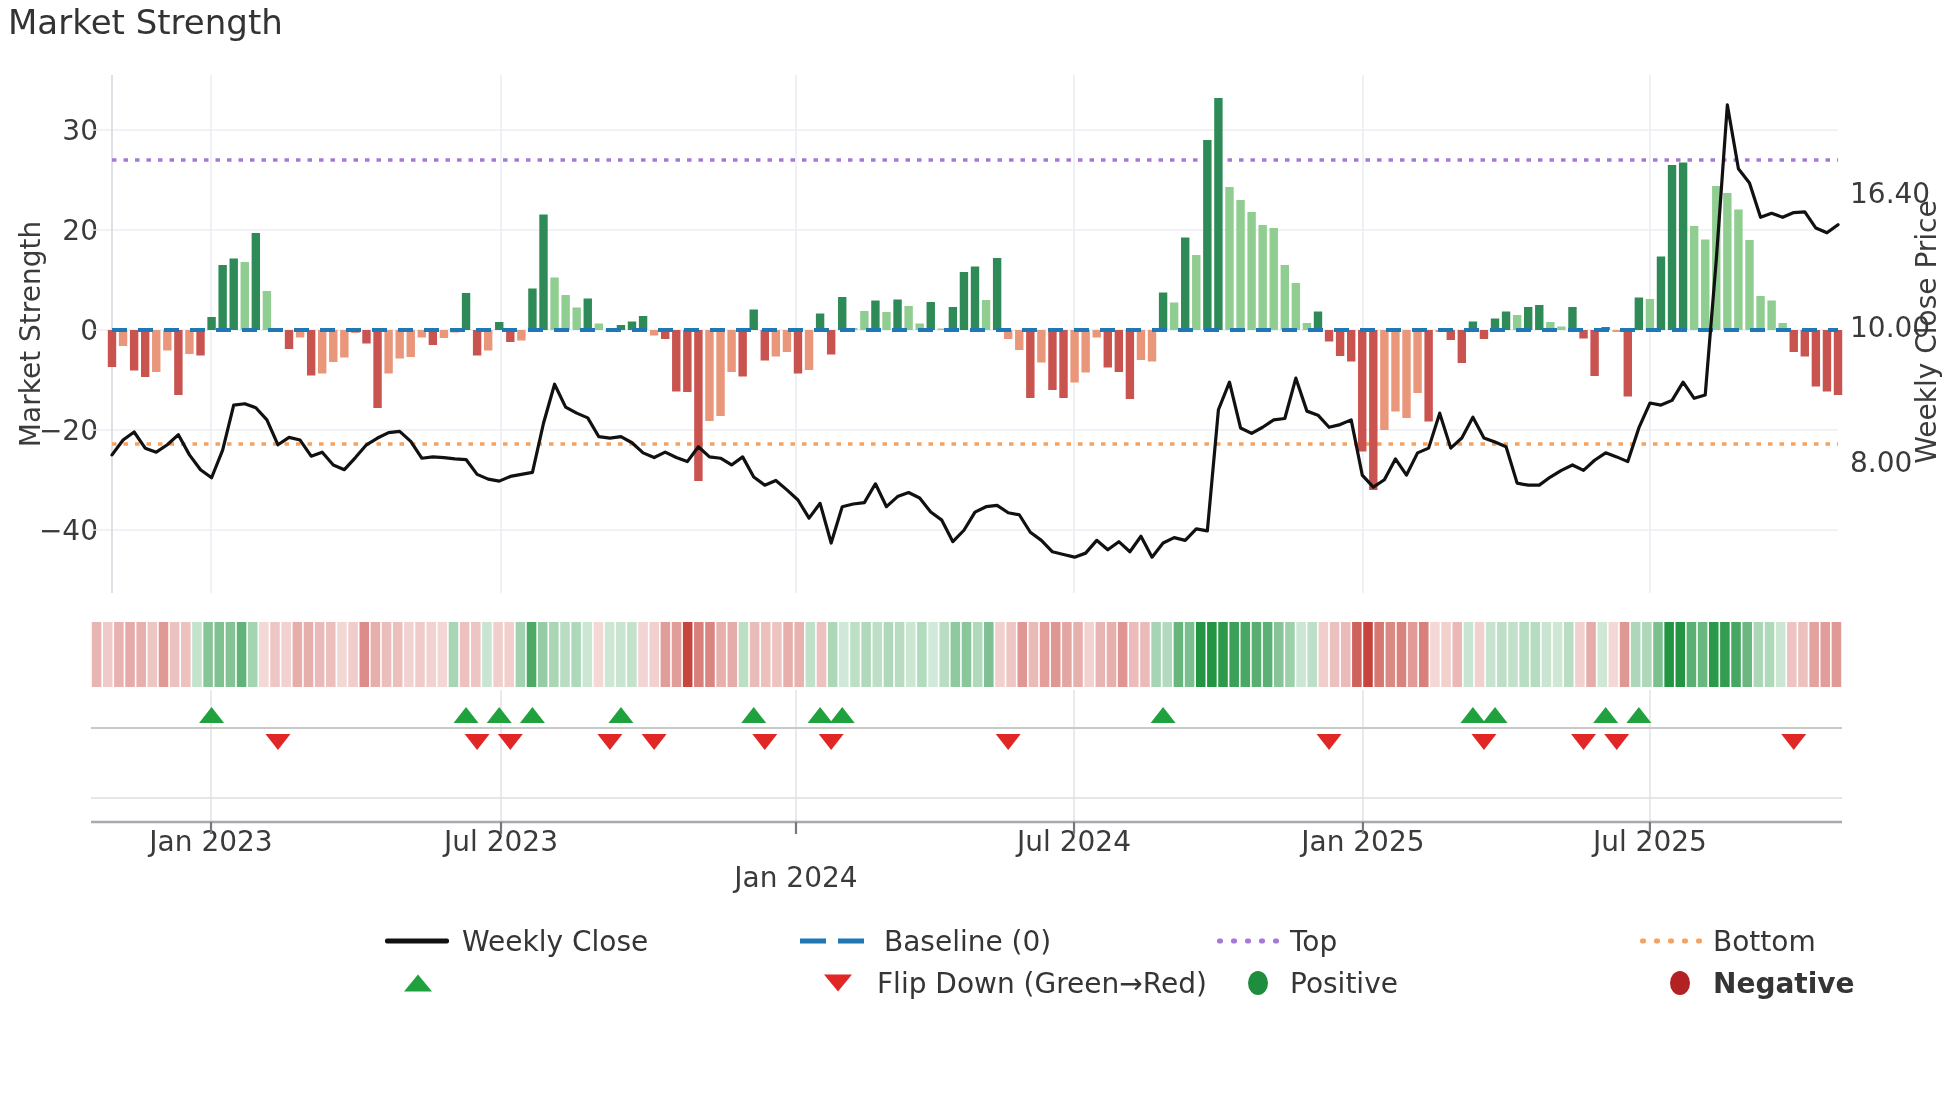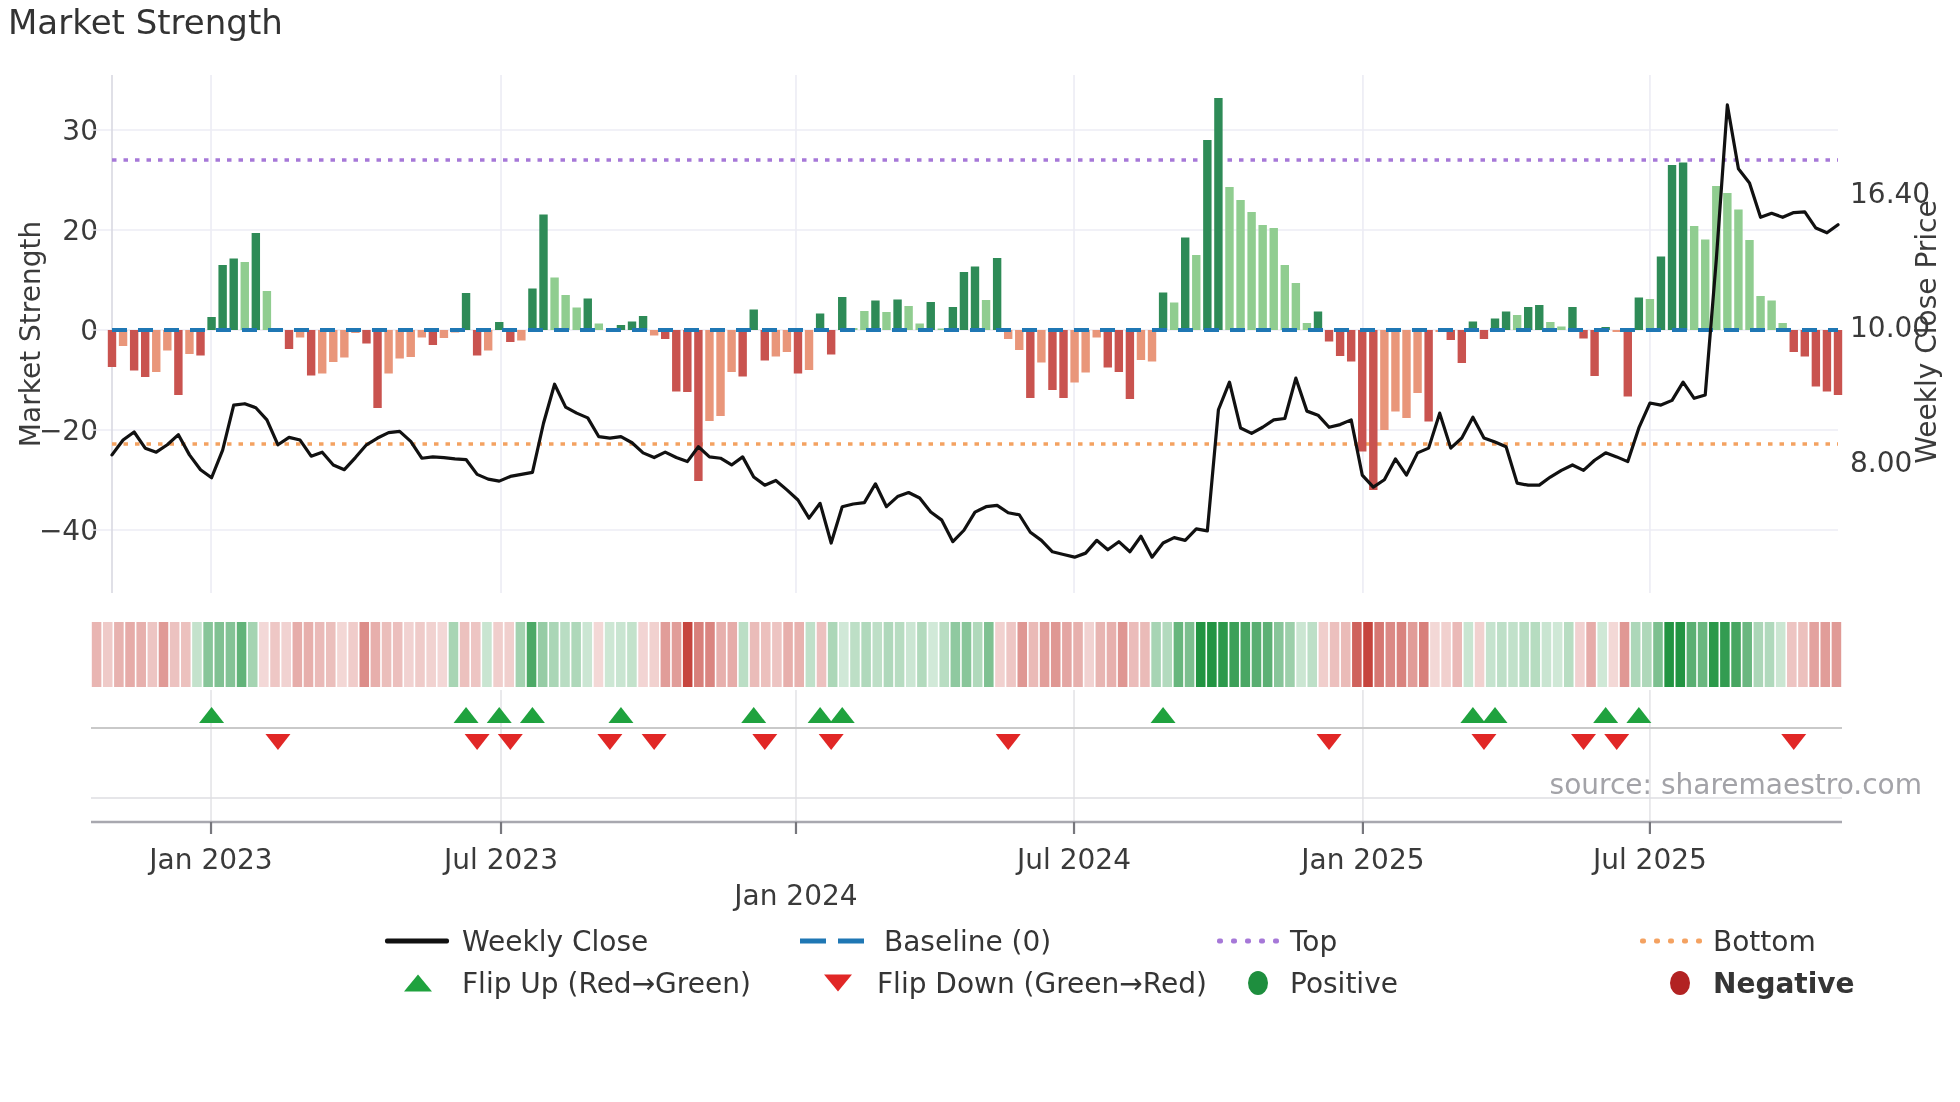--- a/index.html
+++ b/index.html
@@ -5,21 +5,21 @@
   html,body{margin:0;padding:0;background:#ffffff;}
   .fig{position:relative;width:1960px;height:1102px;background:#fff;overflow:hidden;
        font-family:"DejaVu Sans","Liberation Sans",sans-serif;color:#3a3a3a;}
   .title{position:absolute;left:8px;top:2px;font-size:34px;color:#333;}
   .ylabel{position:absolute;font-size:28px;color:#3b3b3b;white-space:nowrap;}
   .ylabel.left{left:30px;top:334px;transform:translate(-50%,-50%) rotate(-90deg);}
   .ylabel.right{left:1926px;top:332px;transform:translate(-50%,-50%) rotate(-90deg);}
   .ytick{position:absolute;font-size:28px;color:#3a3a3a;transform:translateY(-50%);}
   .ytick.l{right:1862px;text-align:right;}
   .ytick.r{left:1850px;}
-  .xtick{position:absolute;top:843px;font-size:28px;color:#3a3a3a;transform:translateX(-50%);white-space:nowrap;}
+  .xtick{position:absolute;top:825px;font-size:28px;color:#3a3a3a;transform:translateX(-50%);white-space:nowrap;}
   .source{position:absolute;right:38px;top:768px;font-size:28px;color:#a3a3a8;}
   svg{position:absolute;left:0;top:0;}
   .legend-label{position:absolute;font-size:28px;color:#353535;white-space:nowrap;transform:translateY(-50%);}
   .sw{position:absolute;transform:translateY(-50%);}
   .dash-row{display:flex;align-items:center;}
   .tri-up{width:0;height:0;border-left:14px solid transparent;border-right:14px solid transparent;}
   .tri-down{width:0;height:0;border-left:14px solid transparent;border-right:14px solid transparent;}
   .dot-ellipse{width:20px;height:24px;border-radius:50%;}
 </style>
 </head>
@@ -416,21 +416,20 @@
       <path d="M 752.2820512820513 734 L 777.2820512820513 734 L 764.7820512820513 750 Z" fill="#e12726"></path>
       <path d="M 818.6666666666666 734 L 843.6666666666666 734 L 831.1666666666666 750 Z" fill="#e12726"></path>
       <path d="M 995.6923076923076 734 L 1020.6923076923076 734 L 1008.1923076923076 750 Z" fill="#e12726"></path>
       <path d="M 1316.551282051282 734 L 1341.551282051282 734 L 1329.051282051282 750 Z" fill="#e12726"></path>
       <path d="M 1471.448717948718 734 L 1496.448717948718 734 L 1483.948717948718 750 Z" fill="#e12726"></path>
       <path d="M 1571.025641025641 734 L 1596.025641025641 734 L 1583.525641025641 750 Z" fill="#e12726"></path>
       <path d="M 1604.2179487179487 734 L 1629.2179487179487 734 L 1616.7179487179487 750 Z" fill="#e12726"></path>
       <path d="M 1781.2435897435896 734 L 1806.2435897435896 734 L 1793.7435897435896 750 Z" fill="#e12726"></path>
     </svg>
 
-  <div class="source">source: sharemaestro.com</div>
 
   <div class="sw" id="sw-line" style="left: 385px; top: 941px; width: 64px; height: 5px; border-radius: 2px; background: rgb(17, 17, 17);"></div>
   <span class="legend-label" style="left:462px;top:941px;">Weekly Close</span>
 
   <div class="sw dash-row" id="sw-baseline" style="left:800px;top:941px;width:64px;gap:12px;">
     <div style="width: 26px; height: 5px; background: rgb(31, 119, 180);"></div>
       <div style="width: 26px; height: 5px; background: rgb(31, 119, 180);"></div>
   </div>
   <span class="legend-label" style="left:884px;top:941px;">Baseline (0)</span>
 
@@ -446,21 +445,20 @@
   <div class="sw dash-row" id="sw-bottom" style="left:1640px;top:941px;width:64px;gap:8px;">
     <div style="width: 6px; height: 5px; border-radius: 2px; background: rgb(244, 162, 97);"></div>
       <div style="width: 6px; height: 5px; border-radius: 2px; background: rgb(244, 162, 97);"></div>
       <div style="width: 6px; height: 5px; border-radius: 2px; background: rgb(244, 162, 97);"></div>
       <div style="width: 6px; height: 5px; border-radius: 2px; background: rgb(244, 162, 97);"></div>
       <div style="width: 6px; height: 5px; border-radius: 2px; background: rgb(244, 162, 97);"></div>
   </div>
   <span class="legend-label" style="left:1713px;top:941px;">Bottom</span>
 
   <div class="sw tri-up" id="sw-flipup" style="left: 404px; top: 983px; border-bottom: 17px solid rgb(31, 162, 62);"></div>
-  <span class="legend-label" style="left:462px;top:983px;">Flip Up (Red→Green)</span>
 
   <div class="sw tri-down" id="sw-flipdown" style="left: 824px; top: 983px; border-top: 17px solid rgb(225, 39, 38);"></div>
   <span class="legend-label" style="left:877px;top:983px;">Flip Down (Green→Red)</span>
 
   <div class="sw dot-ellipse" id="sw-pos" style="left: 1248px; top: 983px; background: rgb(30, 142, 62);"></div>
   <span class="legend-label" style="left:1290px;top:983px;">Positive</span>
 
   <div class="sw dot-ellipse" id="sw-neg" style="left: 1670px; top: 983px; background: rgb(178, 34, 34);"></div>
   <span class="legend-label" style="left:1713px;top:983px;font-weight:bold;">Negative</span>
 

